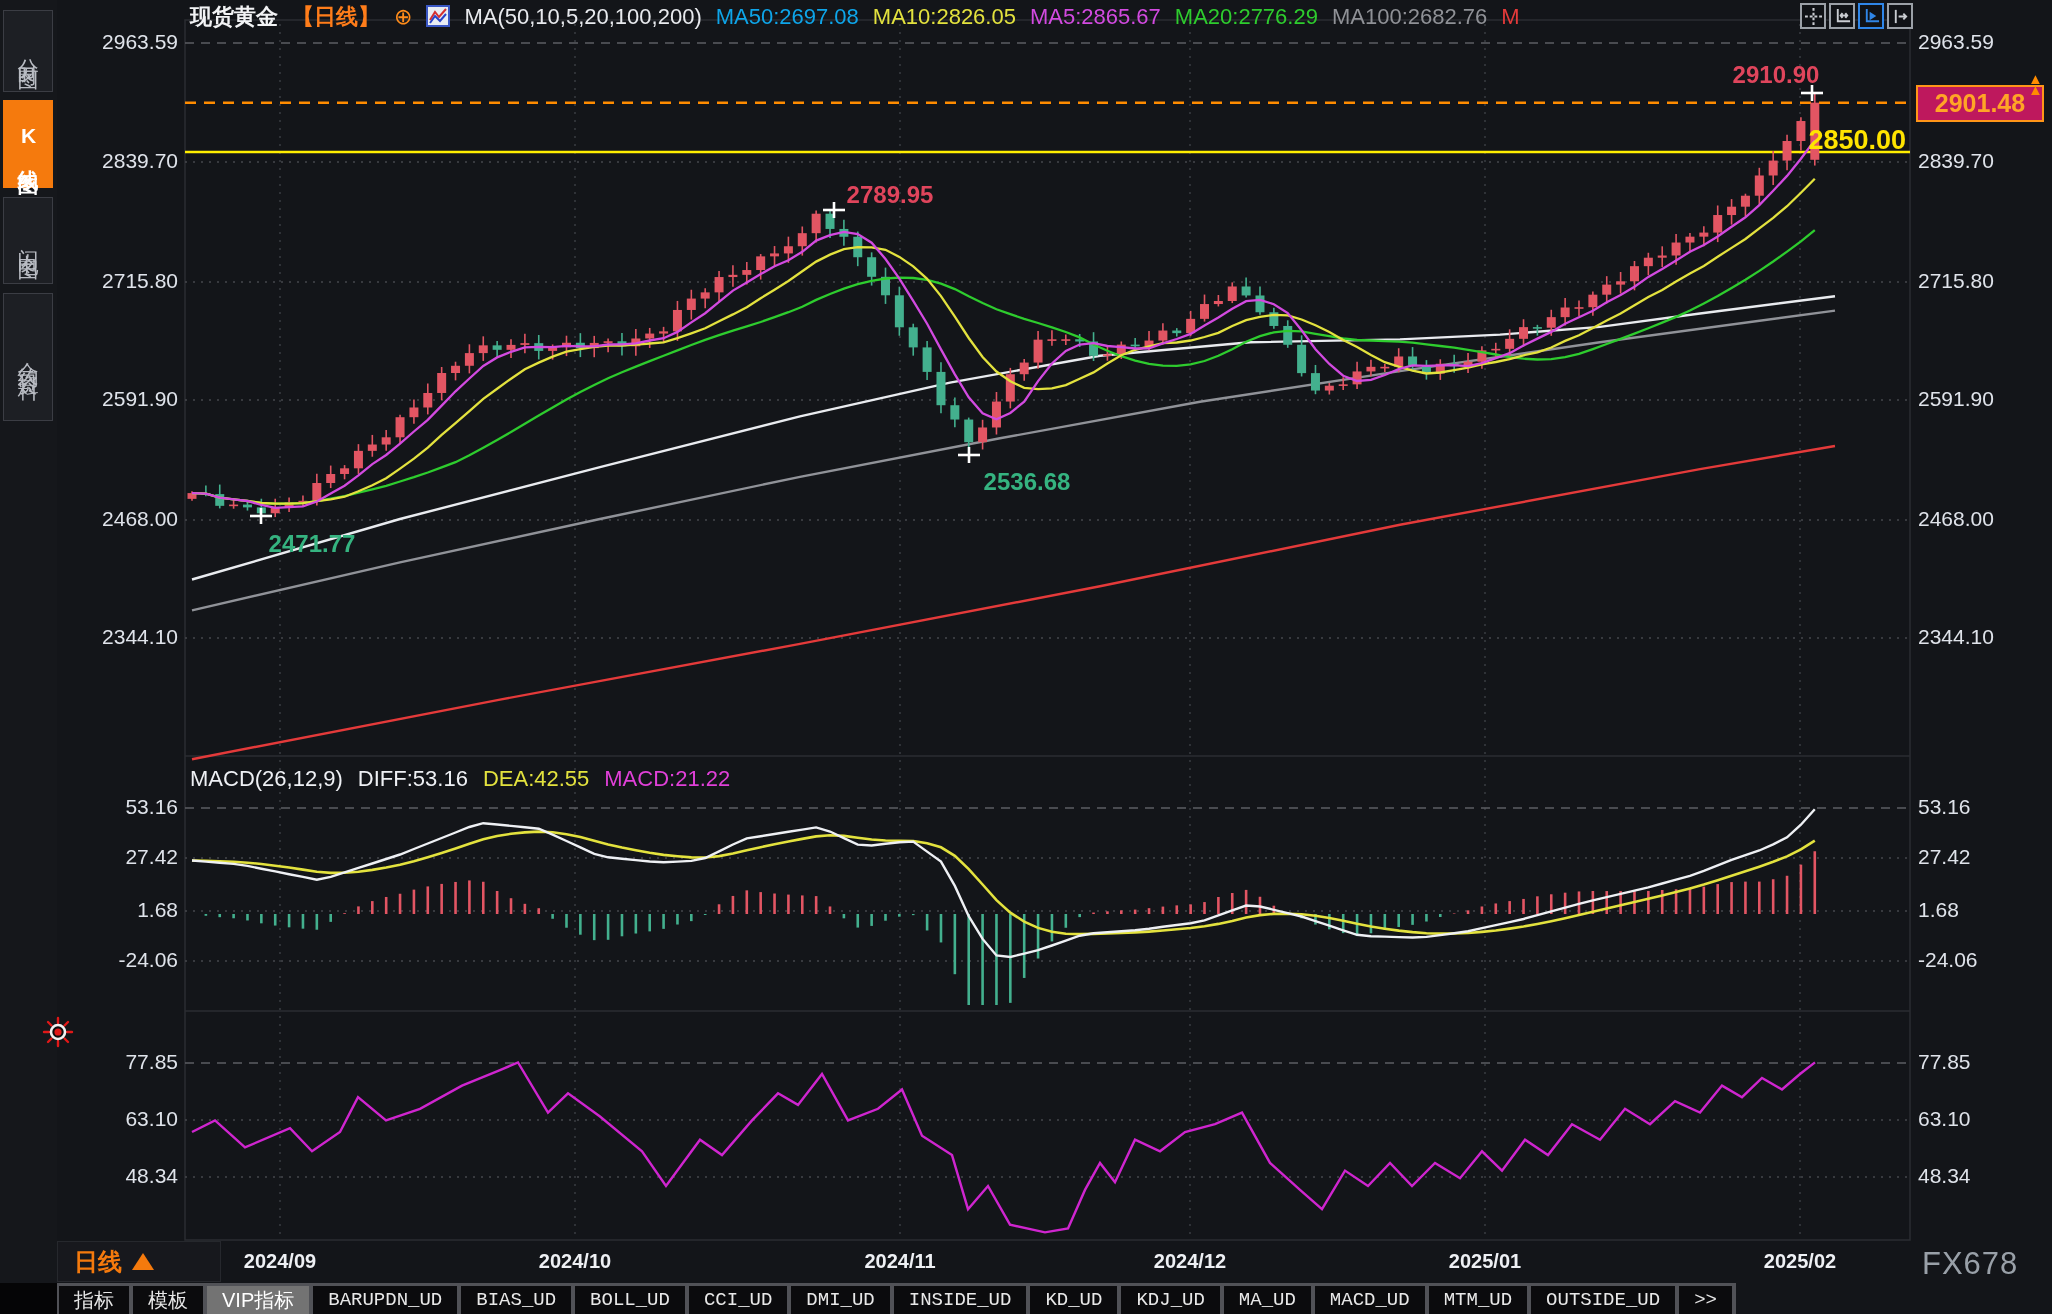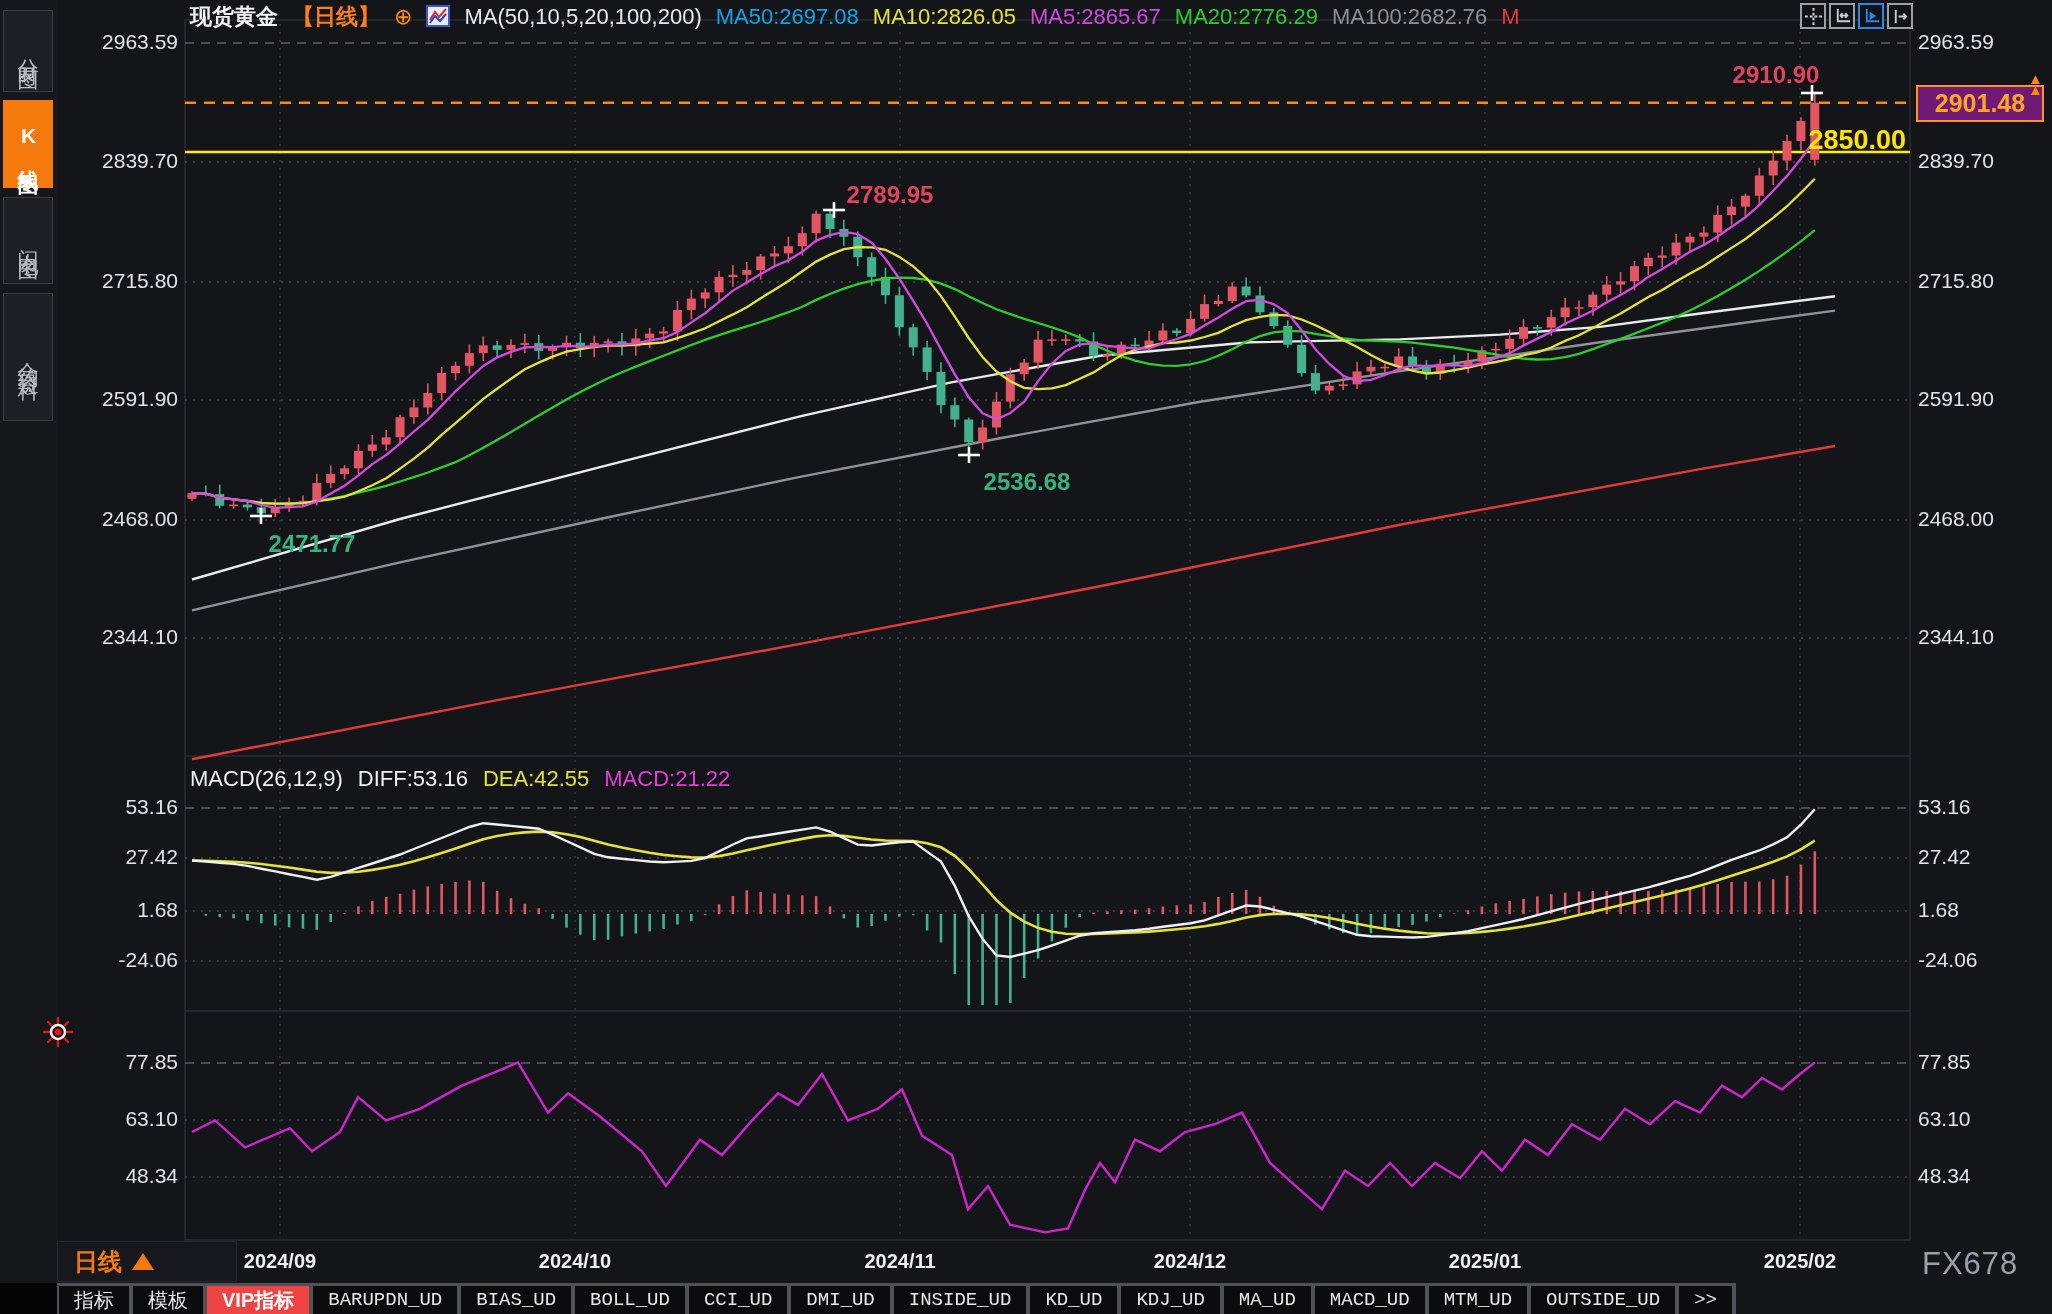--- a/index.html
+++ b/index.html
@@ -24,37 +24,37 @@
   
   #plot{position:absolute;left:0;top:0;z-index:1;}
   
   #labels{position:absolute;left:0;top:0;width:2052px;height:1314px;z-index:3;pointer-events:none;}
   .tick{position:absolute;font-size:21px;color:#dfe3ea;}
   .tick.l{width:120px;text-align:right;}
   .panel-head{position:absolute;display:flex;gap:15px;font-size:22px;white-space:nowrap;}
   .date-lab{position:absolute;transform:translateX(-50%);font-size:20px;font-weight:700;color:#eef0f4;}
   
   #pricebox{position:absolute;left:1916px;top:85px;width:128px;height:37px;box-sizing:border-box;
-            border:2px solid #ff9518;background:#701a75;color:#ffa526;font-size:25px;font-weight:700;
+            border:2px solid #ff9518;background:#be185d;color:#ffa526;font-size:25px;font-weight:700;
             display:flex;align-items:center;justify-content:center;z-index:4;}
   #price-arrows{position:absolute;left:2028px;top:73px;color:#ff8c00;font-size:15px;line-height:11px;z-index:5;text-align:center;}
   
-  #period-box{position:absolute;left:57px;top:1241px;width:180px;height:41px;background:#17181d;
+  #period-box{position:absolute;left:57px;top:1241px;width:164px;height:41px;background:#17181d;
               border:1px solid #26282d;box-sizing:border-box;display:flex;align-items:center;
               padding-left:16px;gap:10px;z-index:4;cursor:pointer;}
   #period-box .plab{color:#f57a0d;font-size:24px;font-weight:700;}
   #period-box .ptri{width:0;height:0;border-left:11px solid transparent;border-right:11px solid transparent;
                     border-bottom:17px solid #f57a0d;}
   
   #tabbar{position:absolute;left:57px;top:1283px;height:31px;display:inline-flex;gap:4px;
           background:#515257;padding:3px 4px 0 2px;box-sizing:border-box;z-index:4;}
   .btab{background:#0b0b0d;color:#e8e8e8;font-size:20px;display:flex;align-items:center;
         padding:0 15px;cursor:pointer;white-space:nowrap;}
   .btab.mono{font-family:"Liberation Mono","DejaVu Sans Mono",monospace;font-size:19px;}
-  .btab.active{background:#ef4444;color:#fff;font-weight:700;}
+  .btab.active{background:#737373;color:#fff;font-weight:400;}
   #watermark{position:absolute;left:1922px;top:1246px;font-size:31px;color:#99a0a8;z-index:2;letter-spacing:1px;text-align:right;}
   #live-icon{position:absolute;left:42px;top:1016px;z-index:6;}
 </style>
 </head>
 <body>
 
 <div id="app">
 
   <svg id="plot" width="2052" height="1314" viewBox="0 0 2052 1314">
       <rect x="185" y="20" width="1725" height="1220" fill="none" stroke="#2b2d32" stroke-width="1.5"></rect>

